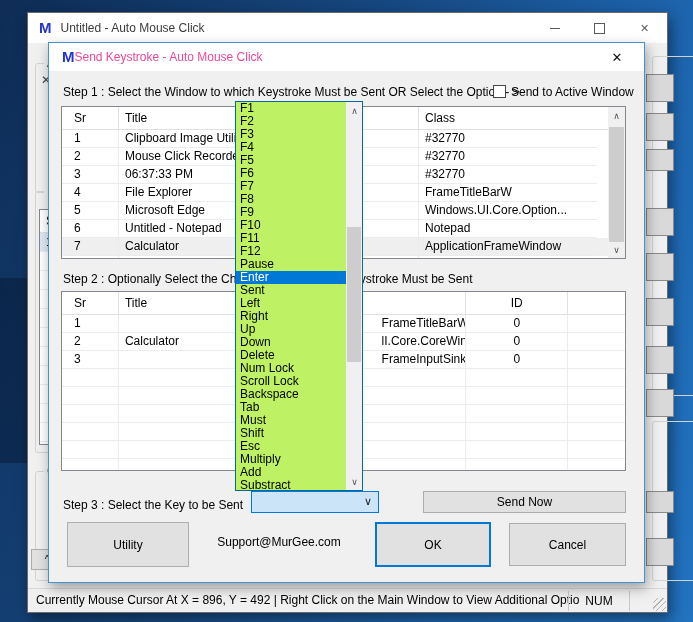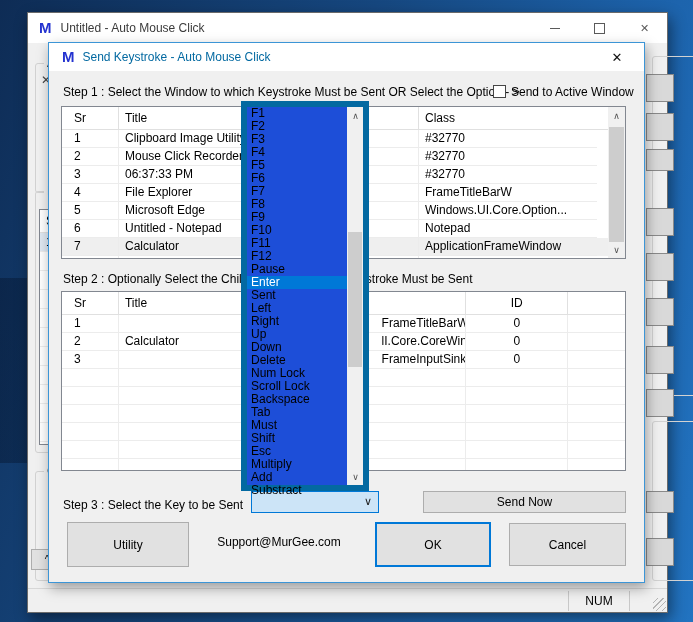--- a/index.html
+++ b/index.html
@@ -40,21 +40,21 @@
   .status-text{position:absolute;left:8px;top:0;line-height:22px;white-space:nowrap;}
   .num-pane{position:absolute;left:540px;width:60px;top:2px;bottom:1px;
     border-left:1px solid #c8c8c8;border-right:1px solid #c8c8c8;text-align:center;line-height:20px;}
   .grip{position:absolute;right:1px;bottom:1px;width:13px;height:13px;
     background:repeating-linear-gradient(135deg,transparent 0 3px,#b3b3b3 3px 4px);}
   
   .dlg{position:absolute;left:48px;top:42px;width:597px;height:541px;background:#f0f0f0;
     border:1px solid #3c95d6;box-sizing:border-box;z-index:10;box-shadow:2px 5px 12px rgba(0,0,0,.35);}
   .dlg-tb{position:absolute;left:0;top:0;width:100%;height:28px;background:#fff;display:flex;align-items:center;}
   .dlg-tb .logo{margin-left:13px;}
-  .dlg-title{font-size:12px;color:#0369a1;margin-left:8px;white-space:nowrap;}
+  .dlg-title{font-size:12px;color:#ec4899;white-space:nowrap;}
   .dlg-close{position:absolute;right:12px;top:0;width:30px;height:28px;display:flex;
     align-items:center;justify-content:center;font-size:13px;color:#111;}
   .lbl{position:absolute;font-size:12px;color:#000;white-space:nowrap;}
   .chk{position:absolute;width:13px;height:13px;background:#fff;border:1px solid #464646;box-sizing:border-box;}
   
   .lv{position:absolute;background:#fff;border:1px solid #828790;box-sizing:border-box;overflow:hidden;}
   .lv-head{display:flex;height:22px;background:#fff;border-bottom:1px solid #e0e0e0;}
   .hcell{font-size:12px;line-height:22px;box-sizing:border-box;border-right:1px solid #e0e0e0;
     padding-left:6px;overflow:hidden;white-space:nowrap;}
   .lv-row{display:flex;height:18px;}
@@ -64,22 +64,22 @@
   .c0{padding-left:12px;}
   #table2 .c2{padding-left:130px;}
   #table2 .c3{text-align:center;padding-left:0;}
   #table2 .h3{text-align:center;padding-left:0;}
   
   .sbar{position:absolute;top:0;bottom:0;width:17px;background:#f0f0f0;}
   .sb-arrow{position:absolute;left:0;width:17px;height:17px;display:flex;align-items:center;
     justify-content:center;font-size:9px;color:#505050;}
   .sb-thumb{position:absolute;left:1px;width:15px;background:#cdcdcd;}
   
-  .keys-pop{position:absolute;left:192px;top:58px;width:128px;height:390px;background:#1d4ed8;
-    border:6px solid #0369a1;box-sizing:border-box;z-index:30;}
+  .keys-pop{position:absolute;left:186px;top:58px;width:128px;height:390px;background:#bef264;
+    border:1px solid #0369a1;box-sizing:border-box;z-index:30;}
   .key-item{height:13px;line-height:13px;font-size:12px;padding-left:4px;color:#000;
     margin-right:16px;white-space:nowrap;overflow:hidden;}
   .key-item.selected{background:#0078d7;color:#fff;}
   .keys-pop .sbar{width:16px;right:0;}
   
   .combo{position:absolute;left:202px;top:448px;width:128px;height:22px;background:#cce4f7;
     border:1px solid #0078d7;box-sizing:border-box;}
   .combo .chev{position:absolute;right:6px;top:3px;font-size:11px;color:#1b1b1b;}
   .dlg-btn{position:absolute;}
   .ok-focus{border:2px solid #0078d7;background:#e1e1e1;display:flex;align-items:center;
@@ -143,20 +143,21 @@
     <div class="strip-btn" style="left:618px;top:136px;height:22px;"></div>
     <div class="strip-btn" style="left:618px;top:195px;height:28px;"></div>
     <div class="strip-btn" style="left:618px;top:240px;height:28px;"></div>
     <div class="strip-btn" style="left:618px;top:285px;height:28px;"></div>
     <div class="strip-btn" style="left:618px;top:333px;height:28px;"></div>
     <div class="strip-btn" style="left:618px;top:376px;height:28px;"></div>
     <div class="strip-btn" style="left:618px;top:478px;height:22px;"></div>
     <div class="strip-btn" style="left:618px;top:525px;height:28px;"></div>
 
     <div class="statusbar">
+      <span class="status-text">Currently Mouse Cursor At X = 896, Y = 492 | Right Click on the Main Window to View Additional Optio</span>
       <span class="num-pane">NUM</span>
       <span class="grip"></span>
     </div>
   </div>
 
   <div class="dlg">
     <div class="dlg-tb">
       <span class="logo">M</span>
       <span class="dlg-title">Send Keystroke - Auto Mouse Click</span>
       <div class="dlg-close">

